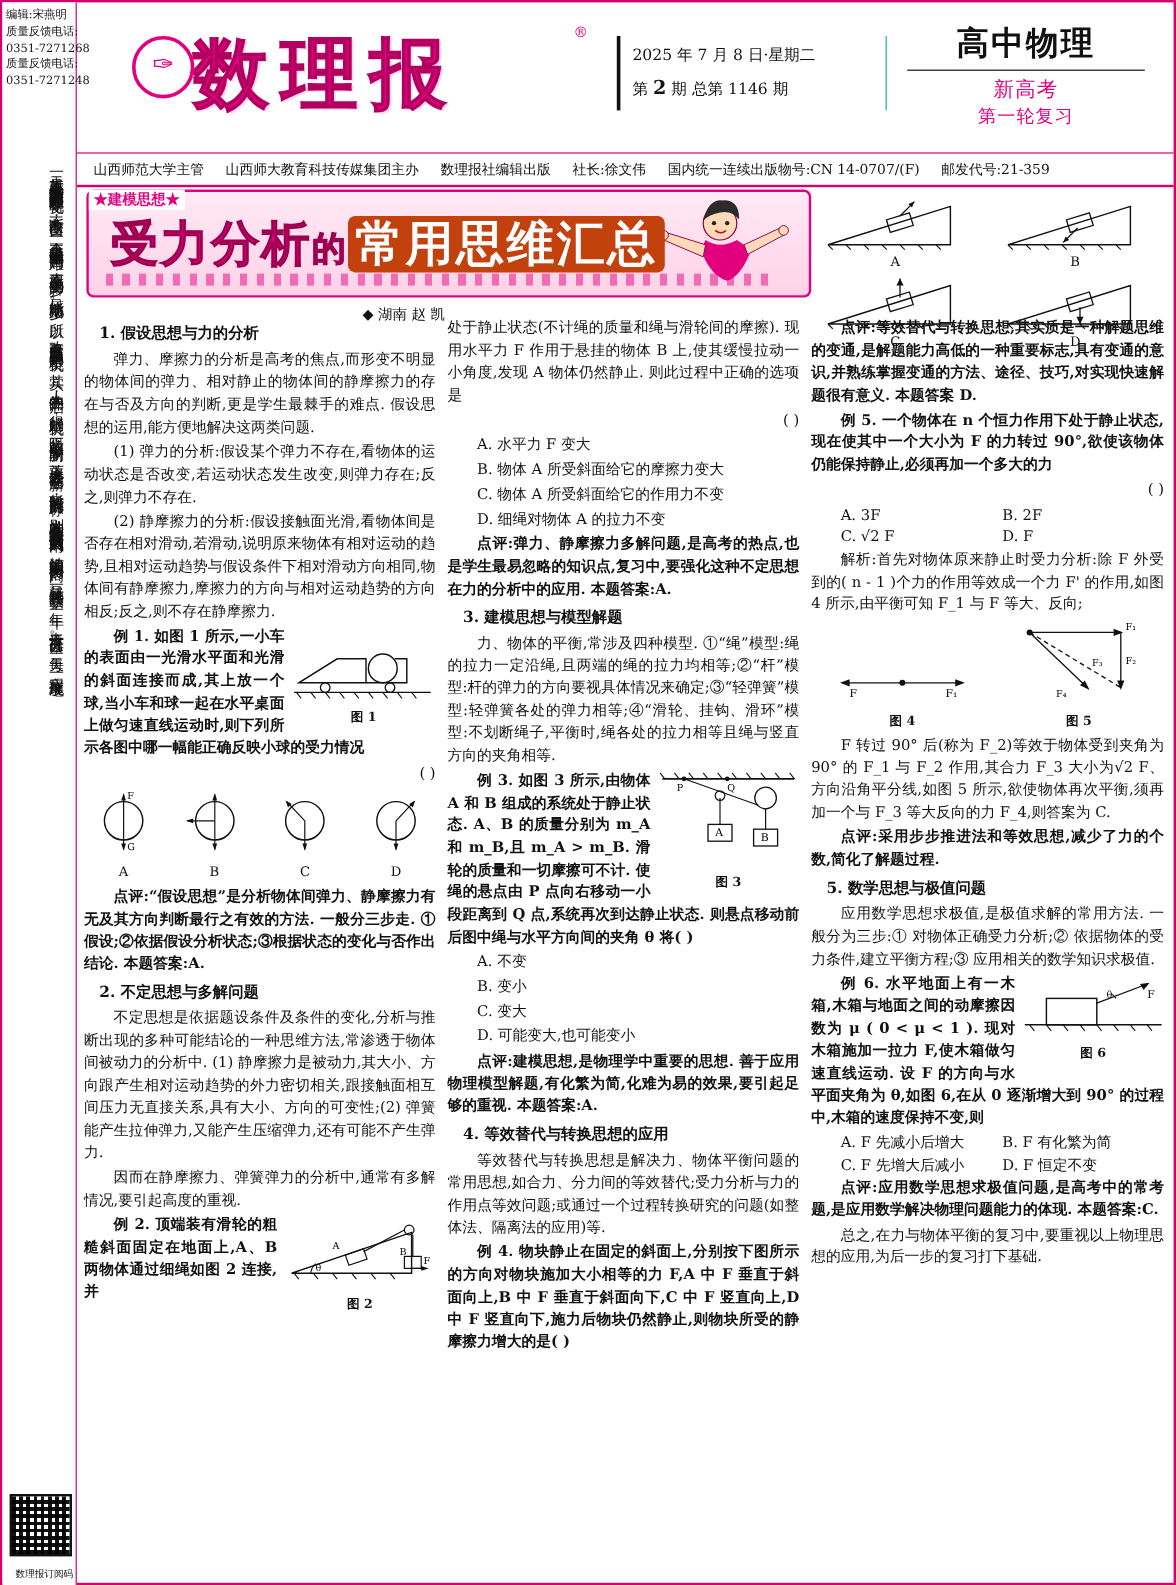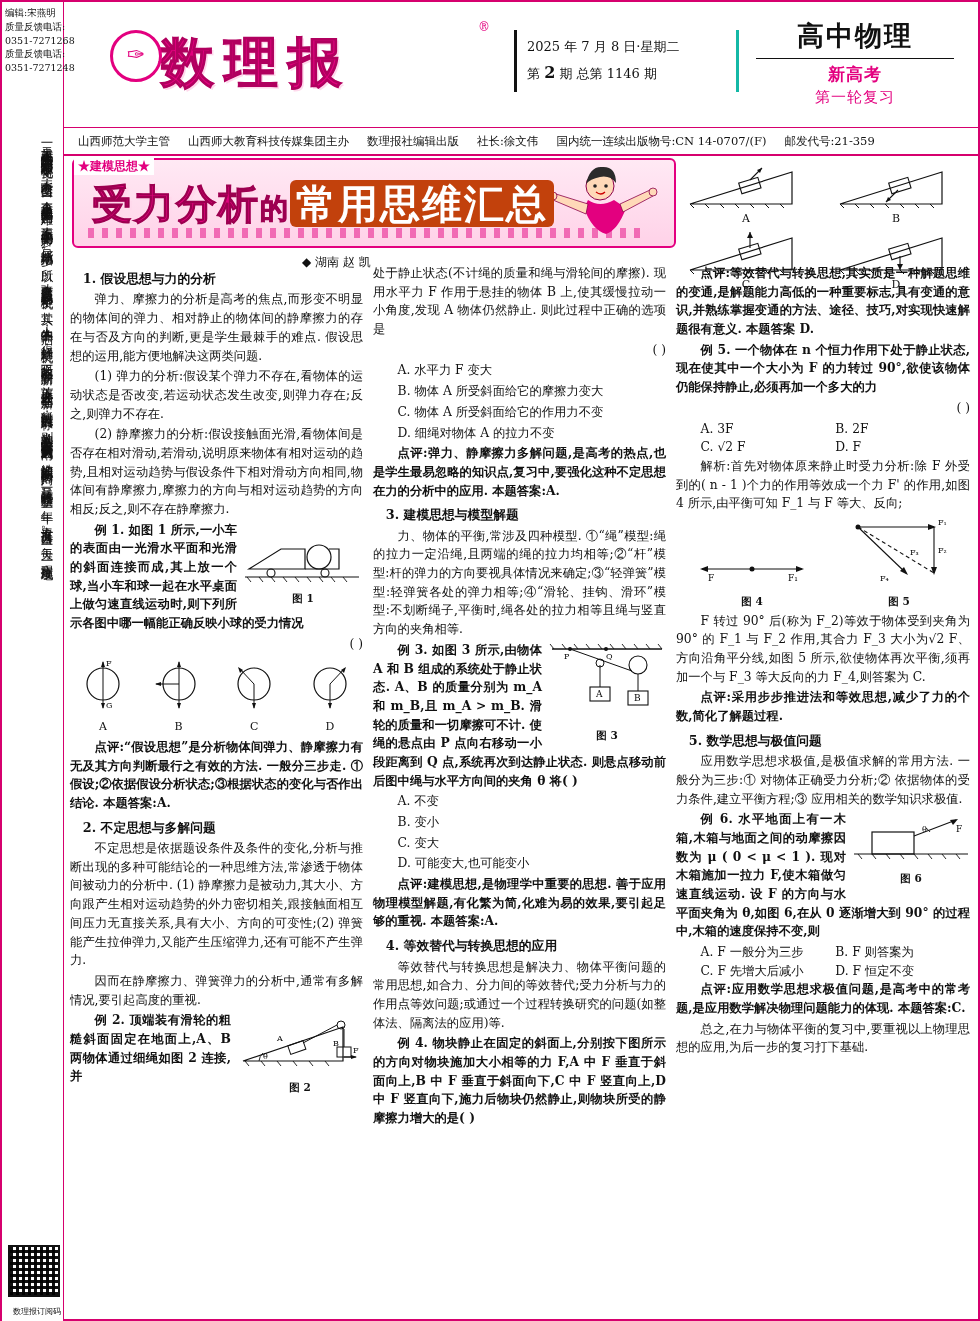--- a/index.html
+++ b/index.html
@@ -57,50 +57,50 @@
   .masthead{
     position:absolute;left:62px;top:0;right:0;height:126px;
     border-bottom:1px solid #d6006e;
     box-sizing:border-box;
   }
   .logo{
     position:absolute;left:40px;top:12px;width:380px;height:96px;
   }
   .logo-text{
     font-family:"DejaVu Serif","Liberation Serif",serif;
-    font-size:54px;font-weight:bold;
+    font-size:64px;font-weight:bold;
     color:#e3007f;
     letter-spacing:10px;
     line-height:96px;
     -webkit-text-stroke:1px #b1005f;
     text-shadow:2px 2px 0 #ffd9ec;
     padding-left:56px;
   }
   .logo-badge{
     position:absolute;left:6px;top:16px;width:46px;height:46px;
     border-radius:50%;
     border:3px solid #e3007f;
     color:#e3007f;font-size:22px;text-align:center;line-height:44px;
   }
   .logo-reg{
     position:absolute;right:-6px;top:6px;font-size:12px;color:#e3007f;
   }
   .issue-box{
     position:absolute;left:450px;top:28px;width:225px;height:62px;
-    border-left:3px solid #111;border-right:3px solid #14b8a6;
+    border-left:3px solid #111;border-right:1px solid #14b8a6;
     box-sizing:border-box;
     padding:6px 10px 0 10px;
     font-size:13px;line-height:1.75;
   }
   .issue-box b{font-size:16px;}
   .mast-right{
     position:absolute;right:18px;top:16px;width:210px;text-align:center;
   }
   .mast-right .t1{font-size:27px;font-weight:bold;letter-spacing:2px;}
-  .mast-right .t2{font-size:17px;color:#e3007f;font-weight:bold;margin-top:3px;letter-spacing:1px;}
+  .mast-right .t2{font-size:17px;color:#e3007f;font-weight:normal;margin-top:3px;letter-spacing:1px;}
   .mast-right .t3{font-size:15px;color:#e3007f;margin-top:2px;letter-spacing:1px;}
   .mast-right .rule{border-top:1.5px solid #111;margin:4px 6px;}
   
   .pubbar{
     position:absolute;left:62px;top:126px;right:0;height:28px;
     border-bottom:2px solid #d6006e;
     box-sizing:border-box;
     font-size:11.5px;
     display:flex;align-items:center;gap:18px;
     padding:0 10px 0 14px;
@@ -569,22 +569,22 @@
             <text x="104" y="20" font-size="9">F</text>
             <path d="M78 20 a18 18 0 0 0 -4 -4" fill="none" stroke="#111" stroke-width="0.9"></path>
             <text x="70" y="20" font-size="8">θ</text>
           </svg>
           <figcaption>图 6</figcaption>
         </figure>
         <p class="ex">例 6. 水平地面上有一木箱,木箱与地面之间的动摩擦因数为 μ ( 0 &lt; μ &lt; 1 ). 现对木箱施加一拉力 F,使木箱做匀速直线运动. 设 F 的方向与水平面夹角为 θ,如图 6,在从 0 逐渐增大到 90° 的过程中,木箱的速度保持不变,则</p>
       </div>
 
       <div class="optrow">
-        <span>A. F 一般分为三步</span>
-        <span>B. F 则答案为</span>
+        <span>A. F 先减小后增大</span>
+        <span>B. F 有化繁为简</span>
       </div>
       <div class="optrow">
         <span>C. F 先增大后减小</span>
         <span>D. F 恒定不变</span>
       </div>
 
       <p class="comment">点评:应用数学思想求极值问题,是高考中的常考题,是应用数学解决物理问题能力的体现. 本题答案:C.</p>
       <p>总之,在力与物体平衡的复习中,要重视以上物理思想的应用,为后一步的复习打下基础.</p>
     </div>
   </div>

